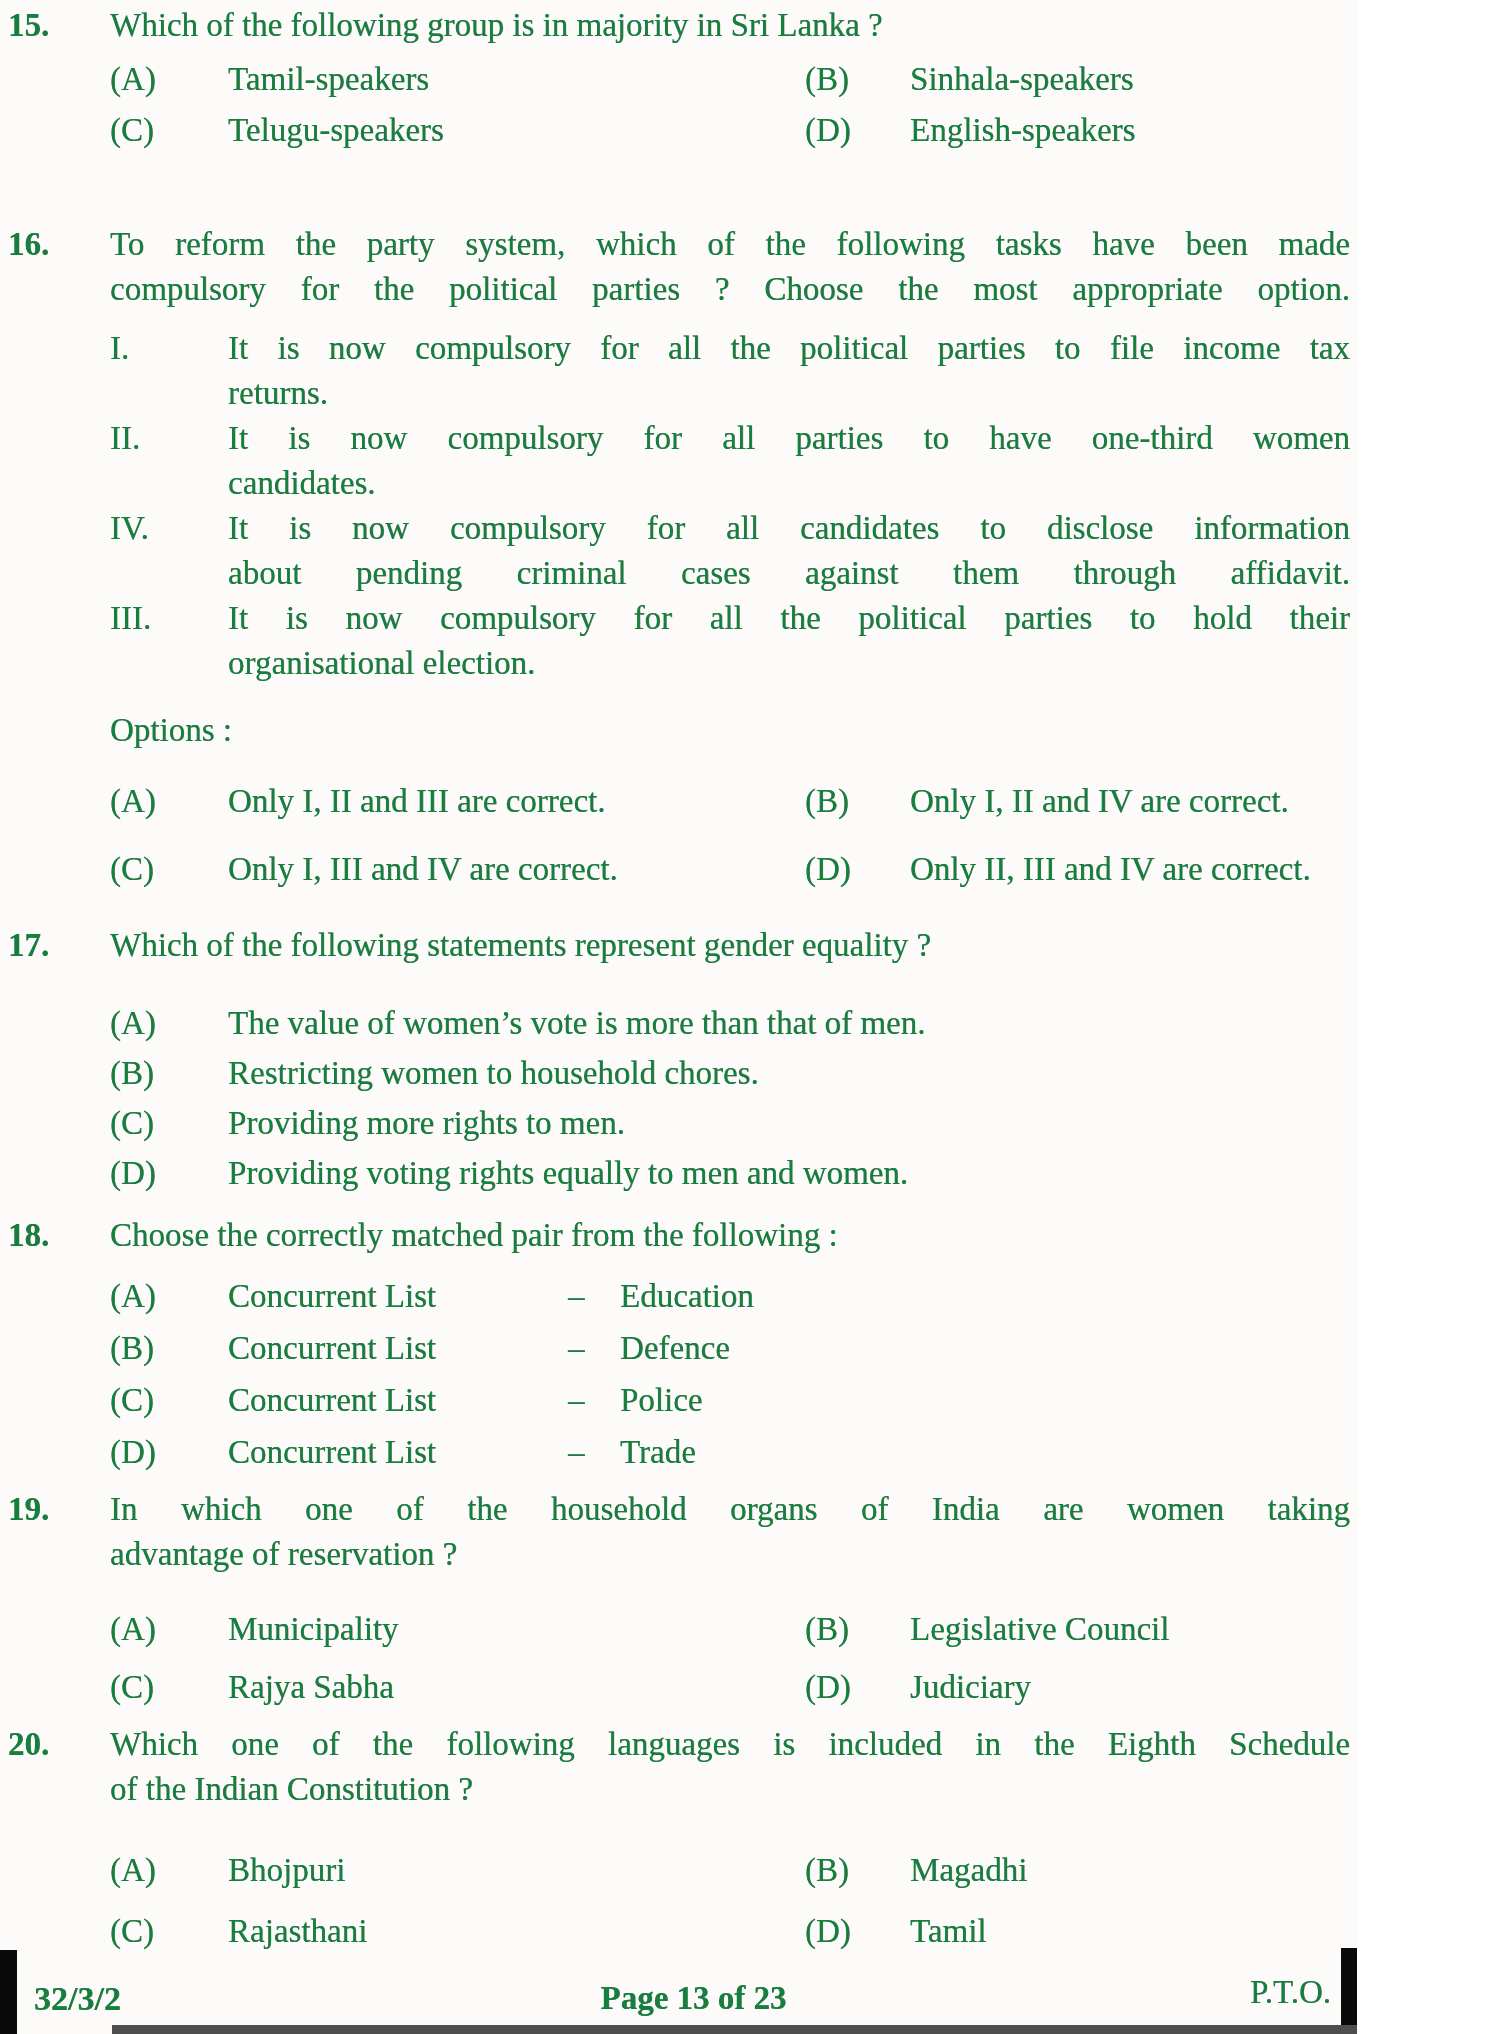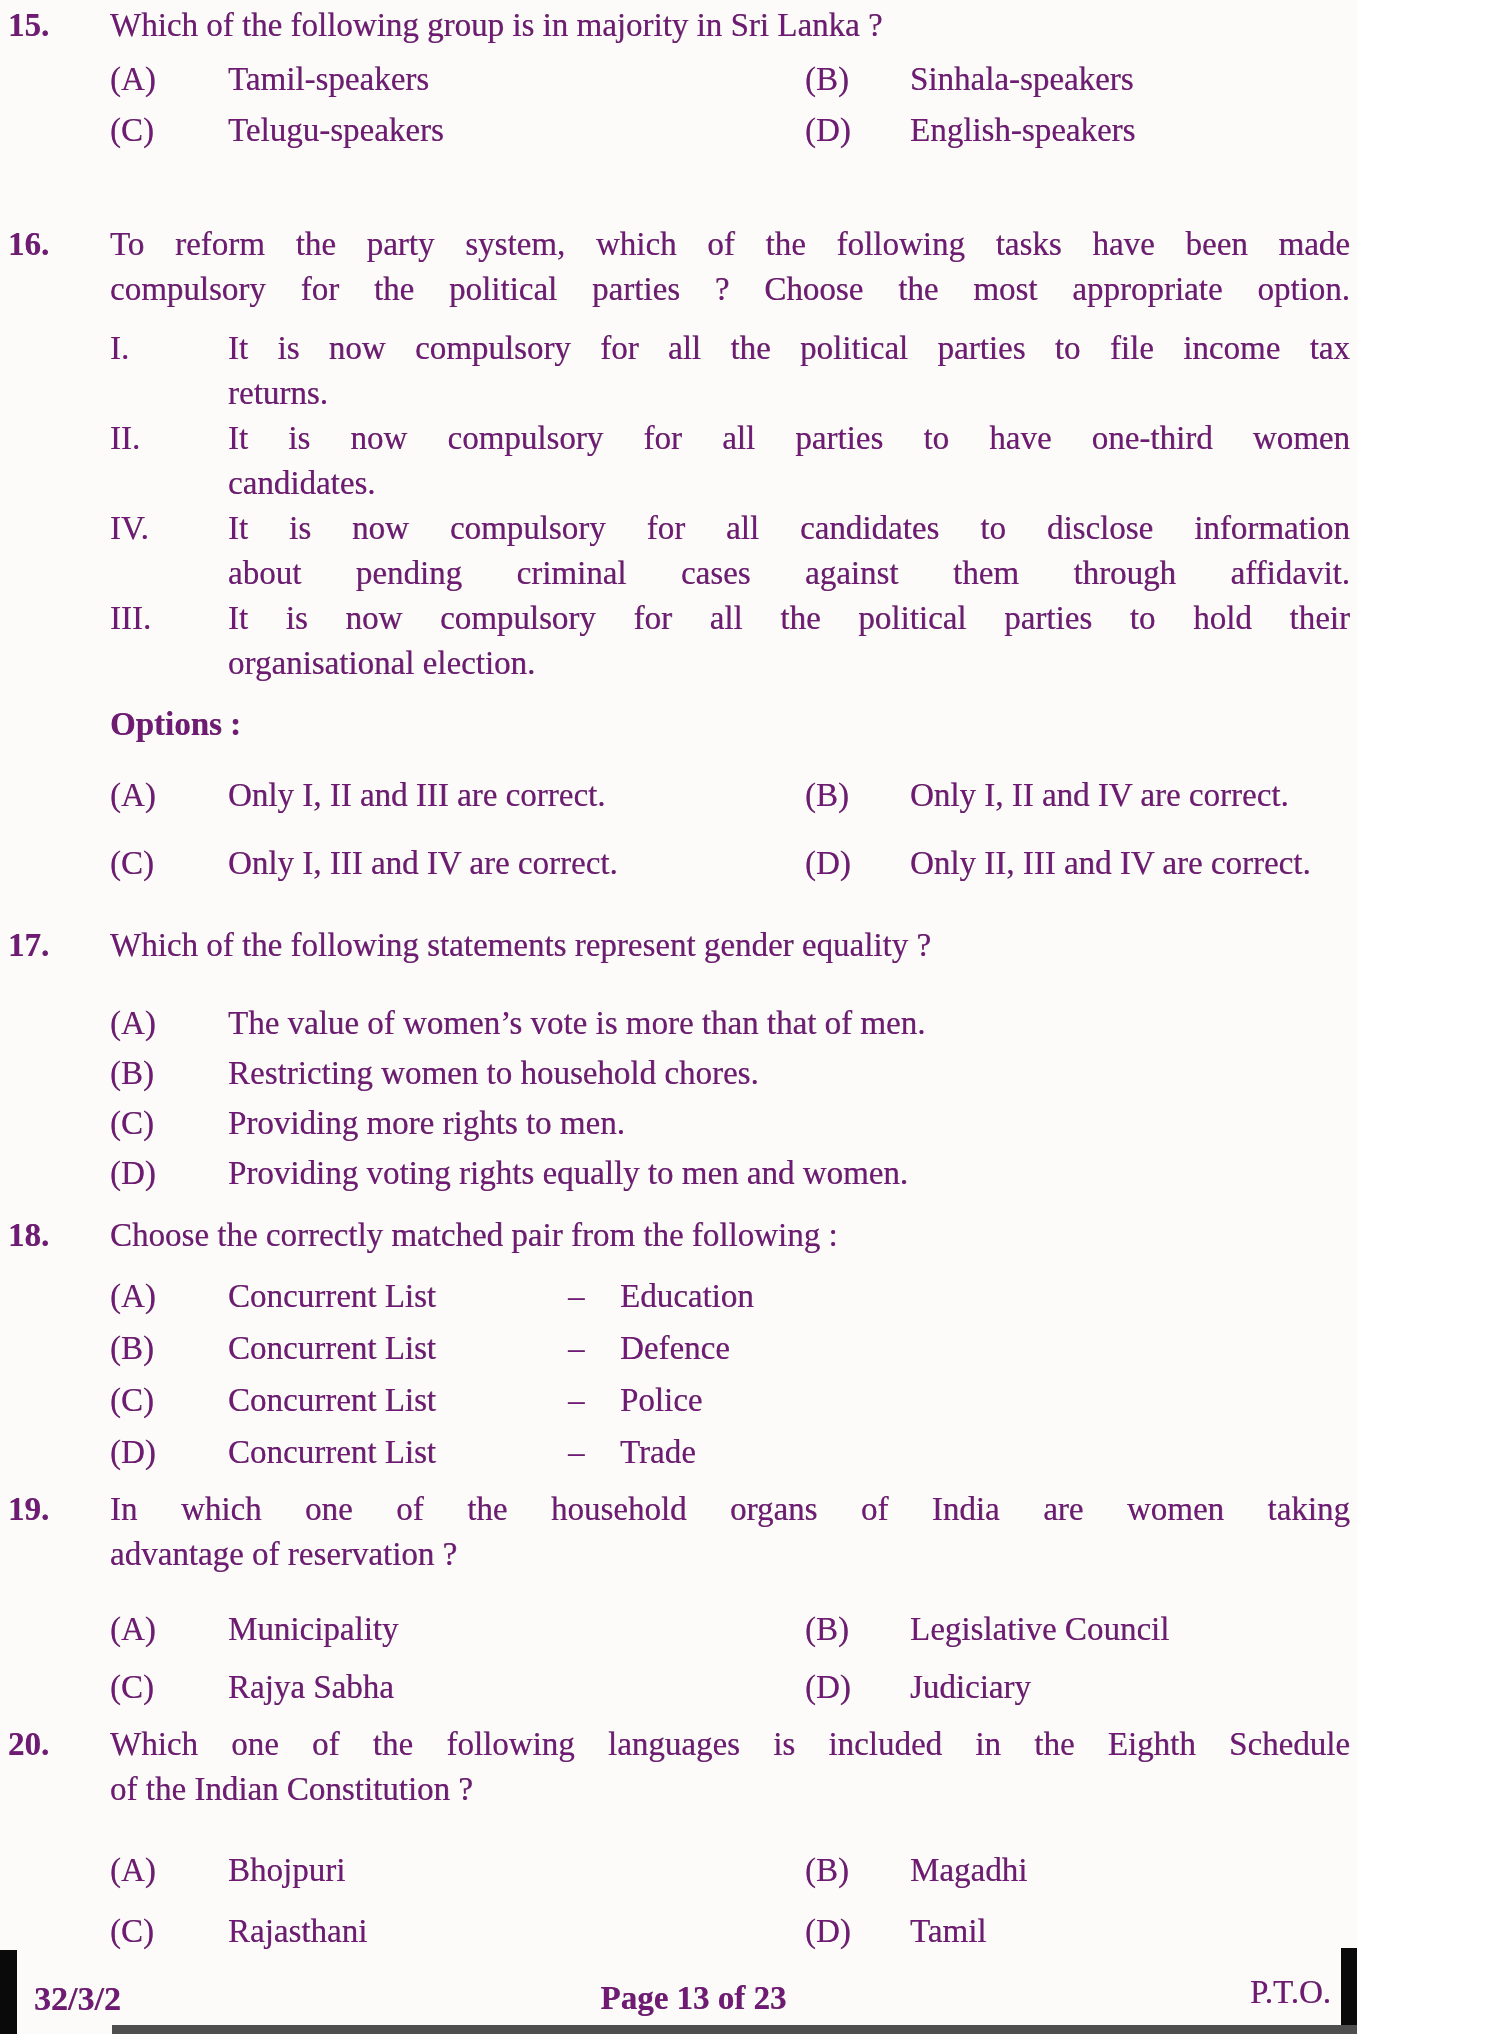--- a/index.html
+++ b/index.html
@@ -2,40 +2,40 @@
 <html><head>
 <meta charset="utf-8">
 <style>
   * { margin:0; padding:0; box-sizing:border-box; }
   html,body { background:#ffffff; }
   .page {
     position:relative;
     width:1357px; height:2034px;
     background:#fcfbf9;
     font-family:"Liberation Serif","DejaVu Serif",serif;
-    color:#701a75;
+    color:#15803d;
     font-size:33px;
     line-height:45px;
     overflow:hidden;
     text-shadow:0.35px 0.2px 0 rgba(20,20,20,0.55);
   }
   .q { position:absolute; left:0; width:1505px; }
   .qrow { display:flex; align-items:flex-start; }
   .qnum { flex:0 0 110px; padding-left:8px; font-weight:bold; }
   .qbody { flex:0 0 1240px; max-width:1240px; }
   .jl { text-align:justify; text-align-last:justify; white-space:nowrap; }
   .qmark {
     position:absolute; right:18px; width:46px; text-align:center;
     font-style:italic; font-weight:bold; font-size:31px;
   }
   .stmts { margin-top:14px; }
   .stmt { display:flex; }
   .slabel { flex:0 0 118px; }
   .stext { flex:1; max-width:1122px; }
-  .optheading { font-weight:bold; margin-top:16px; }
+  .optheading { font-weight:normal; margin-top:22px; }
   .optgrid { display:grid; grid-template-columns:118px 577px 105px 1fr; align-items:start; }
   .optlist { }
   .optrow { display:flex; }
   .olabel { flex:0 0 118px; }
   .otext { flex:1; }
   .pairs { display:grid; grid-template-columns:118px 340px 52px 1fr; row-gap:7px; margin-top:16px; }
   .footer-code { position:absolute; left:34px; top:1976px; font-weight:bold; font-size:34px; }
   .footer-page { position:absolute; left:0; right:0; top:1976px; text-align:center; text-indent:30px; font-weight:bold; font-size:33px; }
   .footer-pto  { position:absolute; right:26px; top:1970px; font-weight:normal; font-size:33px; }
   .bar-left  { position:absolute; left:0; top:1950px; width:17px; height:84px; background:#0a0a0a; }

